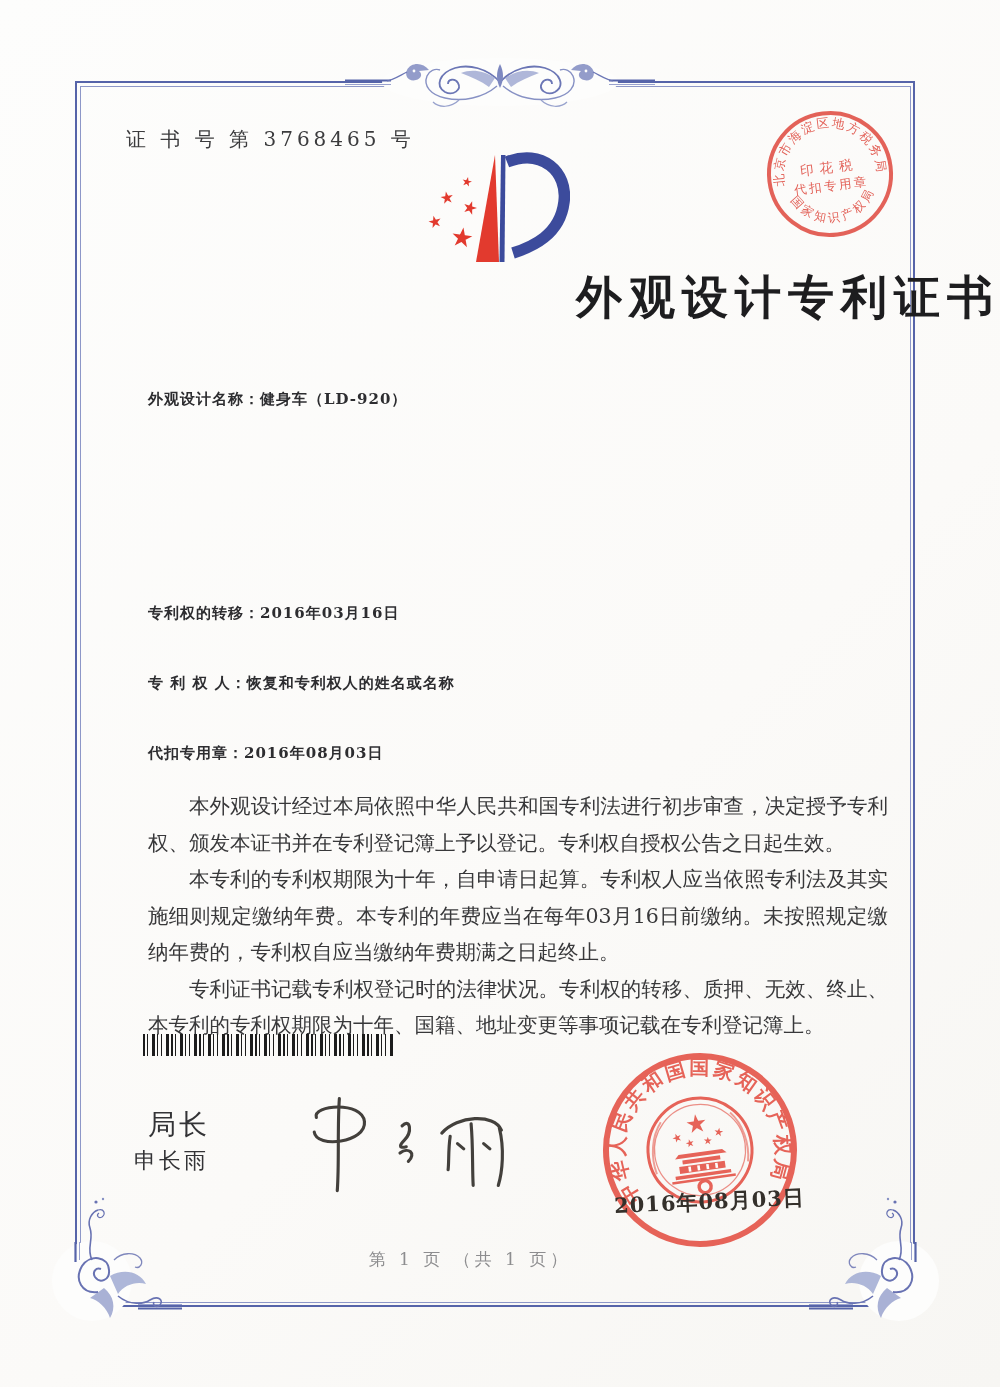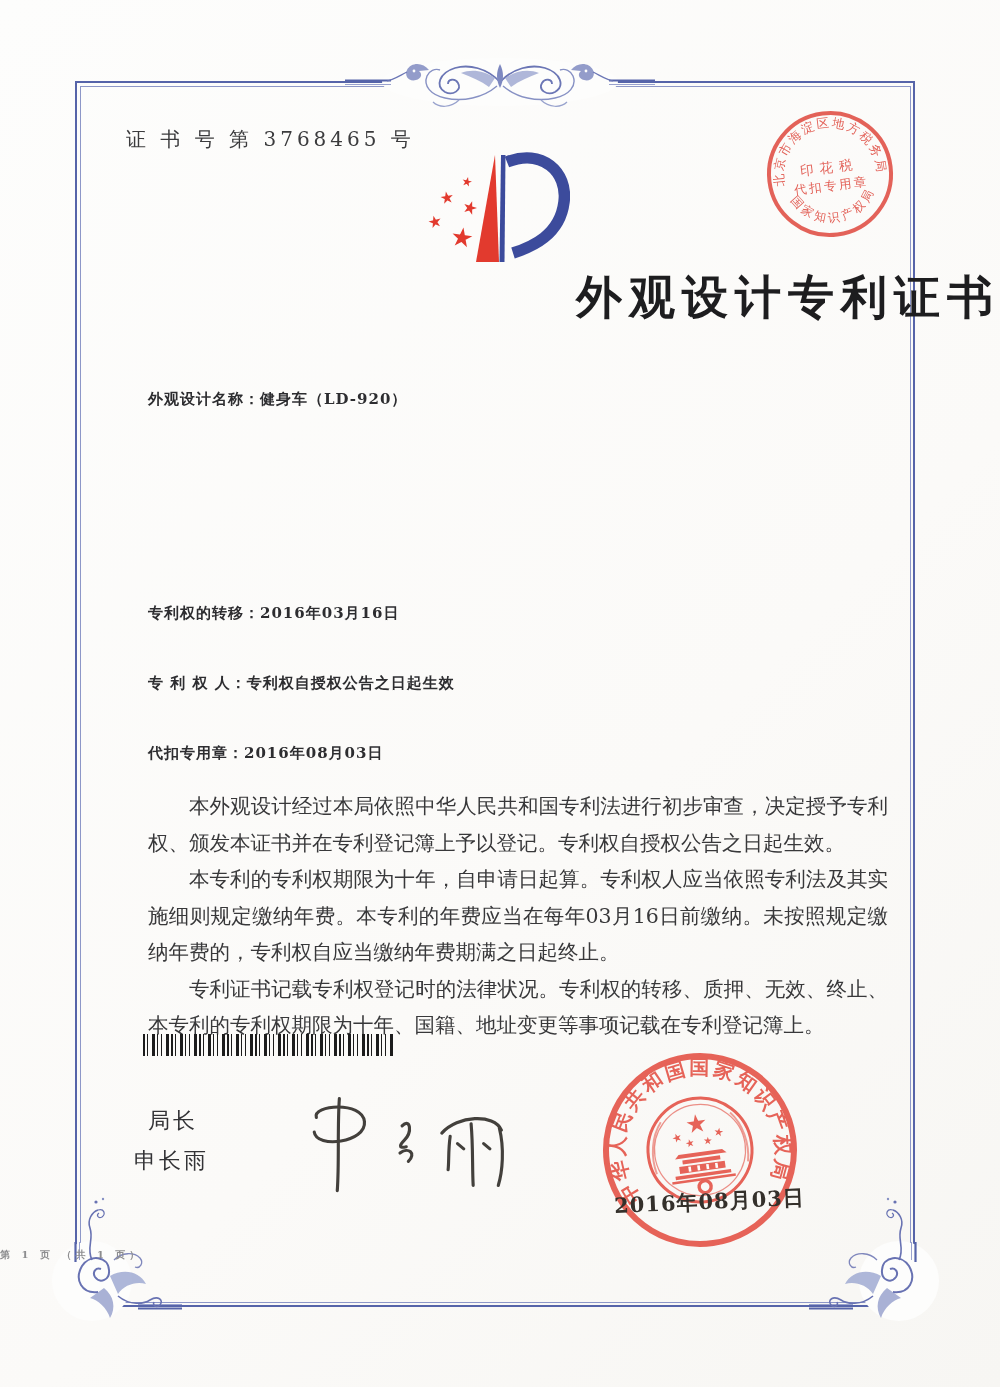--- a/index.html
+++ b/index.html
@@ -36,32 +36,32 @@
   .barcode{
     position:absolute;left:143px;top:1034px;width:250px;height:22px;
     background:repeating-linear-gradient(90deg,
       #1c1c1c 0 2px,transparent 2px 4px,
       #1c1c1c 4px 5px,transparent 5px 9px,
       #1c1c1c 9px 12px,transparent 12px 14px,
       #1c1c1c 14px 15px,transparent 15px 18px,
       #1c1c1c 18px 19px,transparent 19px 23px,
       #1c1c1c 23px 26px,transparent 26px 28px);
   }
-  .director-title{position:absolute;left:148px;top:1106px;font-size:22px;letter-spacing:3px;color:#333336;}
+  .director-title{position:absolute;left:148px;top:1106px;font-size:28px;letter-spacing:3px;color:#333336;}
   .director-name{position:absolute;left:134px;top:1146px;font-size:22px;letter-spacing:3px;color:#333336;}
   .signature{position:absolute;left:285px;top:1086px;width:230px;height:110px;}
   .seal{position:absolute;left:598px;top:1048px;width:204px;height:204px;transform:rotate(-8deg);}
   .seal-date{
     position:absolute;left:614px;top:1188px;width:180px;font-size:21px;font-weight:600;
     letter-spacing:1px;color:#34302b;transform:rotate(-2.5deg);white-space:nowrap;
   }
   .tax-stamp{position:absolute;left:762px;top:106px;width:136px;height:136px;transform:rotate(-7deg);}
   .footer{
-    position:absolute;left:0;top:1248px;width:940px;text-align:left;
-    font-size:10px;letter-spacing:4px;color:#8d8d8f;font-weight:bold;
+    position:absolute;left:0;top:1248px;width:940px;text-align:center;
+    font-size:17px;letter-spacing:4px;color:#8d8d8f;
   }
   .ornament-top{position:absolute;left:345px;top:56px;width:310px;height:58px;}
   .flourish{position:absolute;width:130px;height:135px;}
   .flourish.bl{left:52px;top:1196px;}
   .flourish.br{left:809px;top:1196px;transform:scaleX(-1);}
 </style>
 </head>
 <body>
 
 <div class="page">
@@ -152,21 +152,21 @@
       </text>
       <text x="0" y="-2" font-size="13.5" fill="#e05248" letter-spacing="6" text-anchor="middle" font-family="'DejaVu Serif',serif">印花税</text>
       <text x="0" y="16" font-size="12.5" fill="#e05248" letter-spacing="2.5" text-anchor="middle" font-family="'DejaVu Serif',serif">代扣专用章</text>
     </g>
   </svg>
 
   <div class="title">外观设计专利证书</div>
 
   <div class="field f0"><span>外观设计名称：</span><span>健身车（LD-920）</span></div>
   <div class="field f3"><span>专利权的转移：</span><span>2016年03月16日</span></div>
-  <div class="field f4"><span>专 利 权 人：</span><span>专利权自授权公告之日起生效</span></div>
+  <div class="field f4"><span>专 利 权 人：</span><span>恢复和专利权人的姓名或名称</span></div>
   <div class="field f5"><span>代扣专用章：</span><span>2016年08月03日</span></div>
 
   <div class="body-text">
     <p>本外观设计经过本局依照中华人民共和国专利法进行初步审查，决定授予专利权、颁发本证书并在专利登记簿上予以登记。专利权自授权公告之日起生效。</p>
     <p>本专利的专利权期限为十年，自申请日起算。专利权人应当依照专利法及其实施细则规定缴纳年费。本专利的年费应当在每年03月16日前缴纳。未按照规定缴纳年费的，专利权自应当缴纳年费期满之日起终止。</p>
     <p>专利证书记载专利权登记时的法律状况。专利权的转移、质押、无效、终止、本专利的专利权期限为十年、国籍、地址变更等事项记载在专利登记簿上。</p>
   </div>
 
   <div class="barcode"></div>
 

